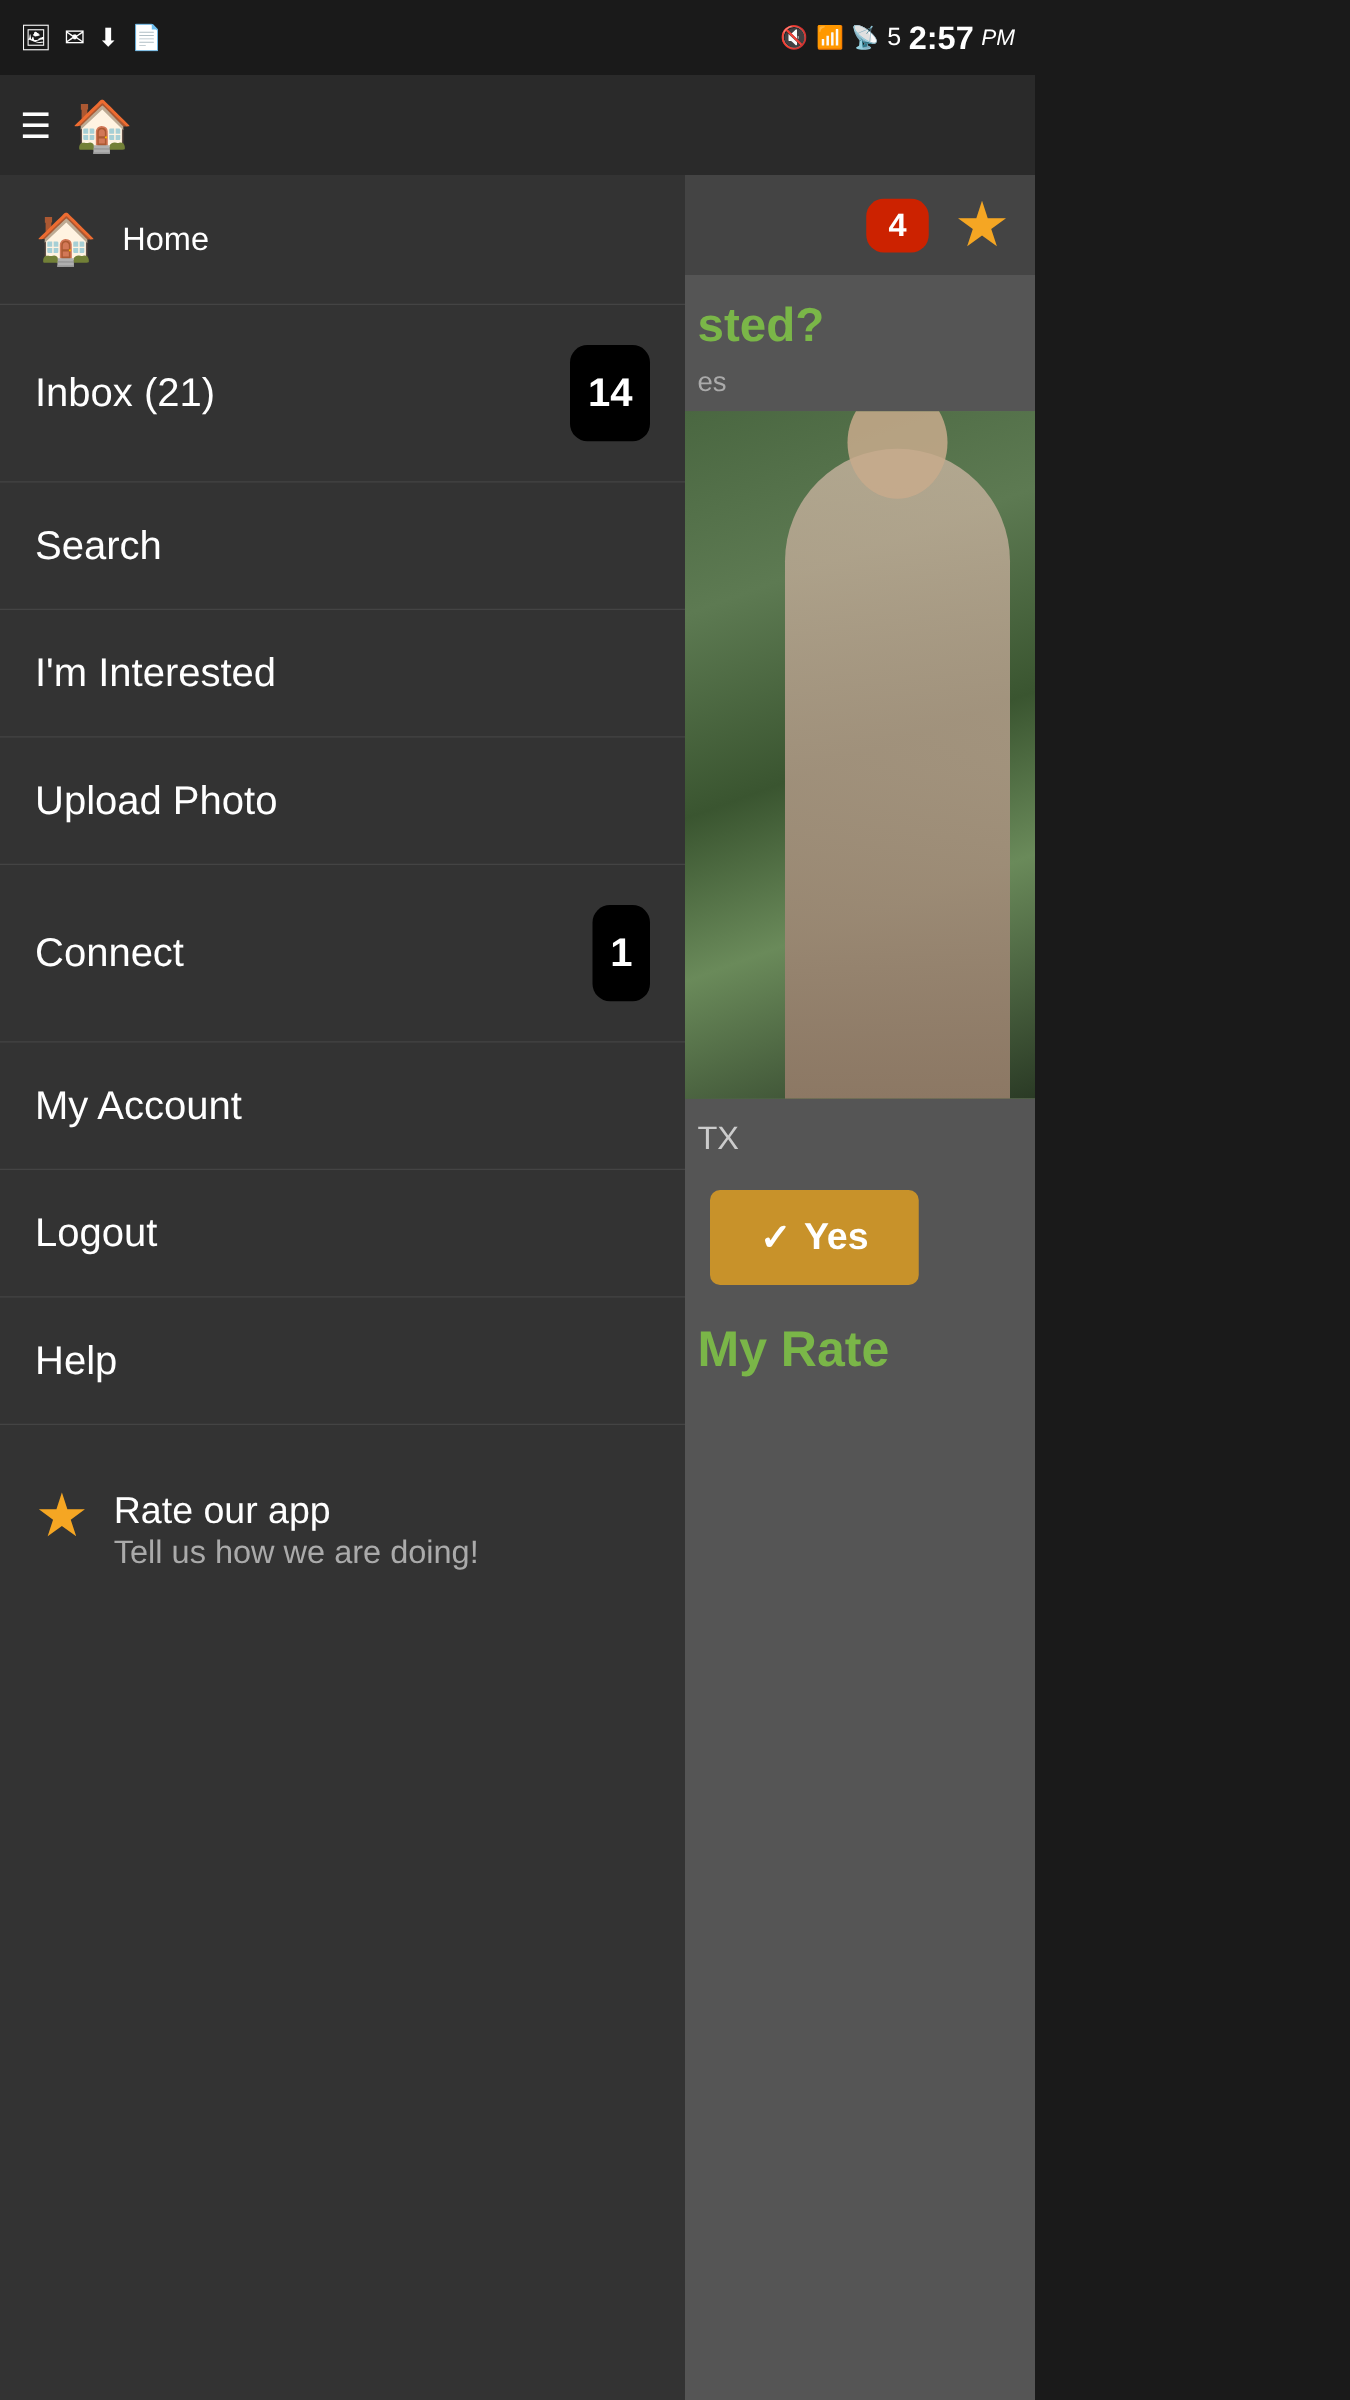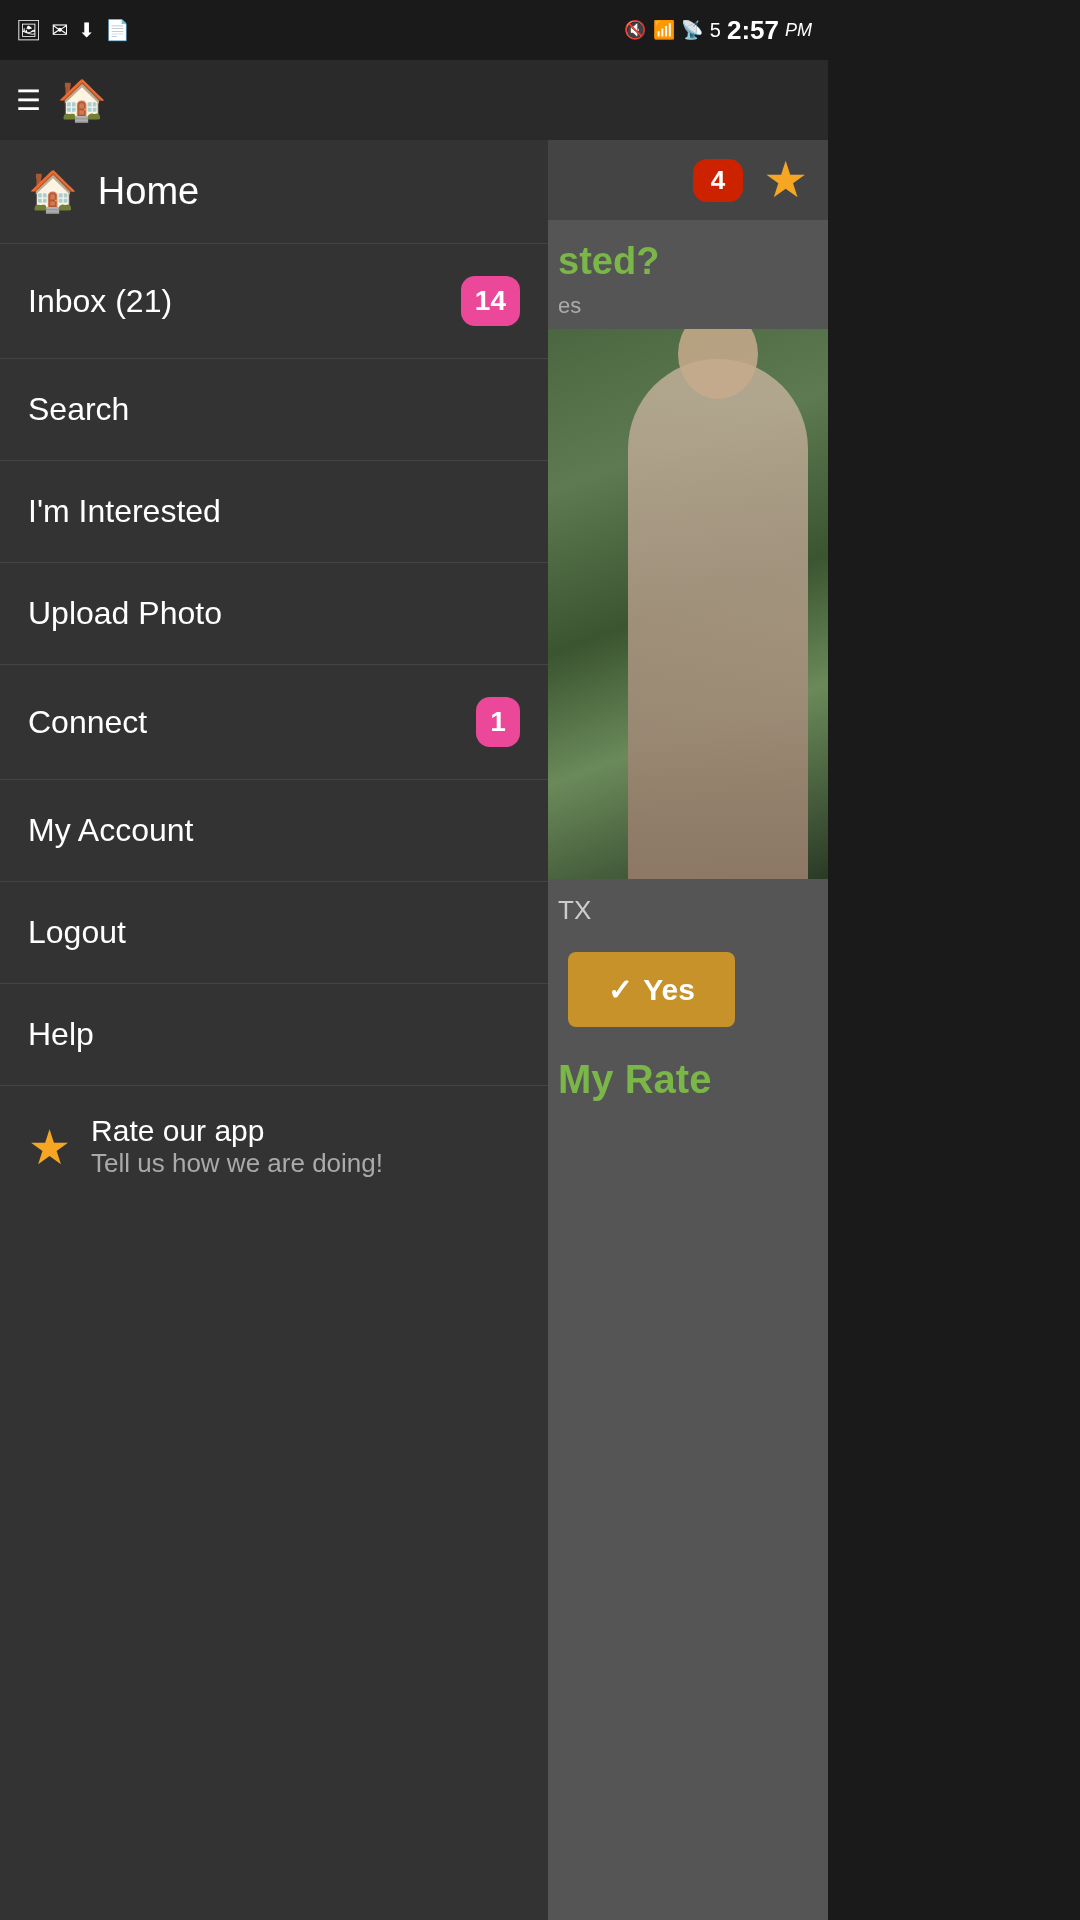--- a/index.html
+++ b/index.html
@@ -130,31 +130,31 @@
       gap: 20px;
       cursor: pointer;
     }
 
     .sidebar-home-icon {
       font-size: 40px;
       color: white;
     }
 
     .sidebar-home-label {
-      font-size: 38px;
+      font-size: 26px;
       color: white;
       font-weight: 300;
     }
 
     .badge {
-      background: #ec4899;
+      background: #000000;
       color: white;
       border-radius: 14px;
-      padding: 9px 14px;
-      font-size: 28px;
+      padding: 20px 14px;
+      font-size: 32px;
       font-weight: bold;
       min-width: 44px;
       text-align: center;
     }
 
     .rate-app-item {
       display: flex;
       align-items: center;
       padding: 28px 28px;
       gap: 20px;
@@ -162,20 +162,21 @@
     }
 
     .rate-app-star {
       font-size: 48px;
       color: #f5a623;
     }
 
     .rate-app-text {
       display: flex;
       flex-direction: column;
+      margin-top: 24px;
     }
 
     .rate-app-title {
       font-size: 30px;
       color: white;
       font-weight: 300;
     }
 
     .rate-app-subtitle {
       font-size: 26px;

